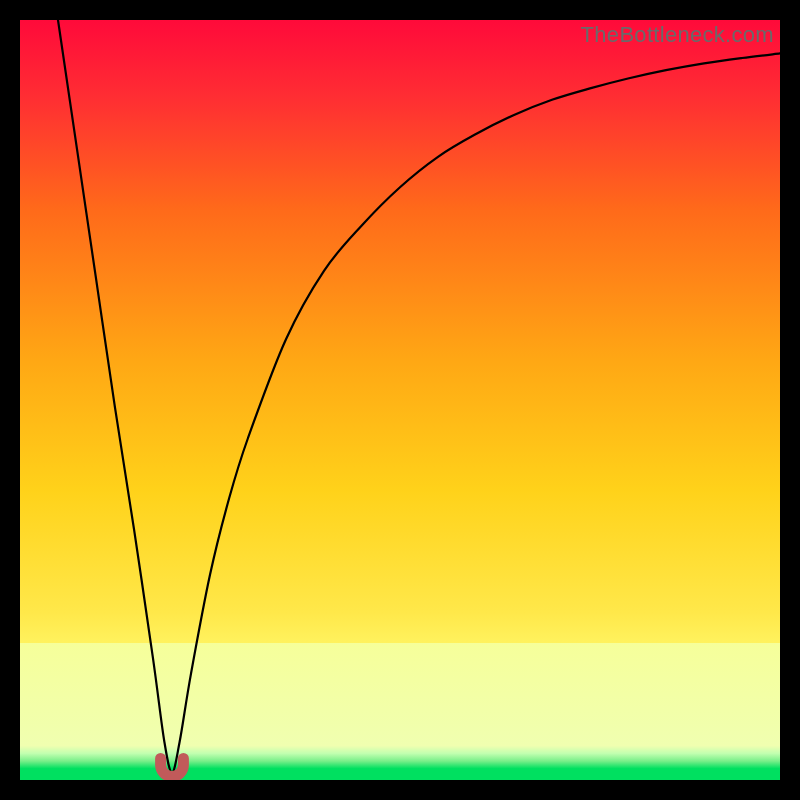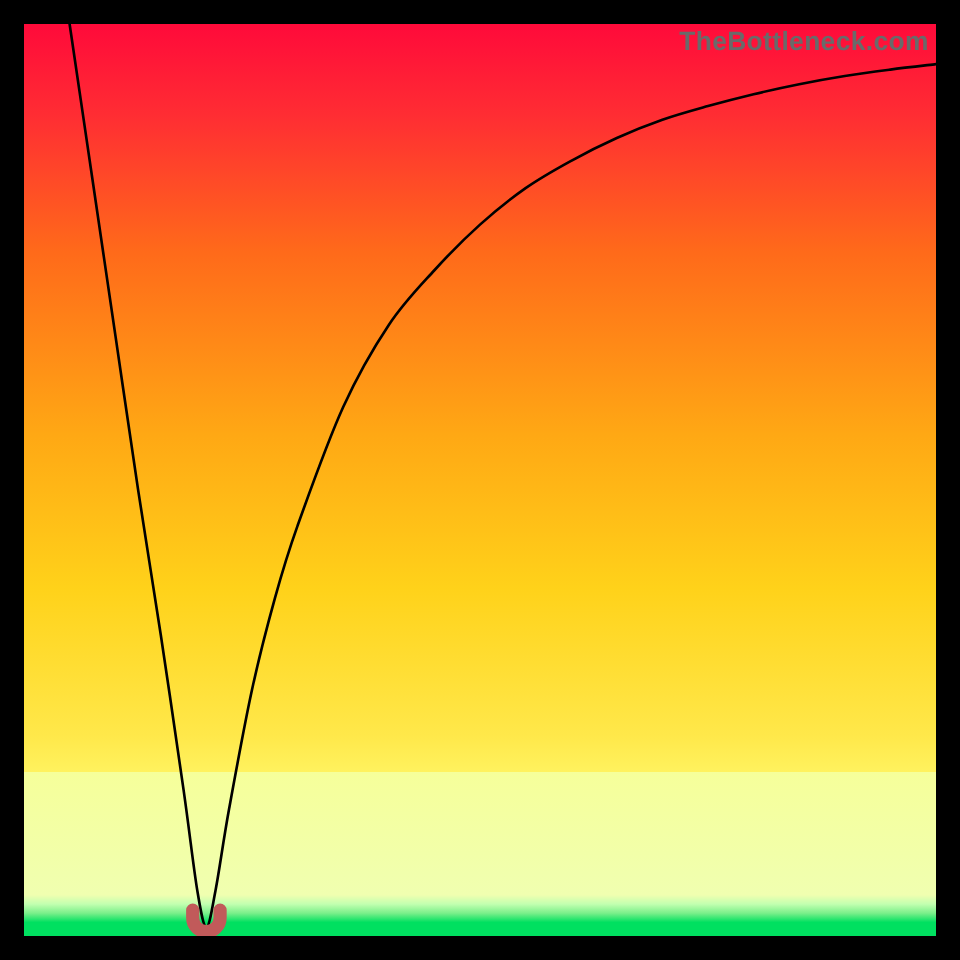--- a/index.html
+++ b/index.html
@@ -26,21 +26,21 @@
     width: 760px;
     height: 760px;
   }
   .watermark {
     position: absolute;
     top: 2px;
     right: 6px;
     color: #6a6a6a;
     font-size: 22px;
     letter-spacing: 0.3px;
-    font-weight: 700;
+    font-weight: 400;
     user-select: none;
     text-align: right;
   }
 </style>
 </head>
 <body>
 
 <div class="frame">
 
   <svg class="plot-area" viewBox="0 0 760 760" preserveAspectRatio="none">

